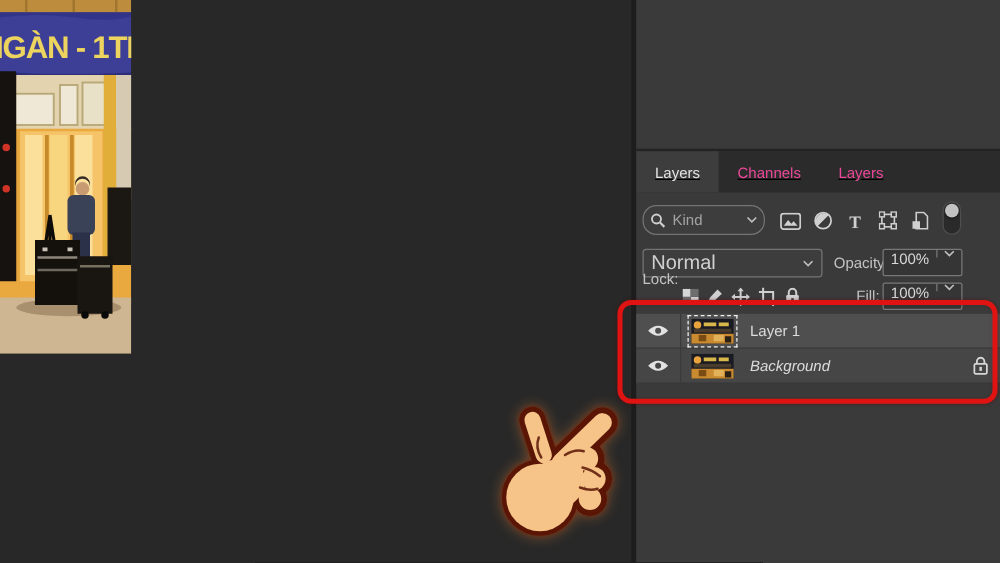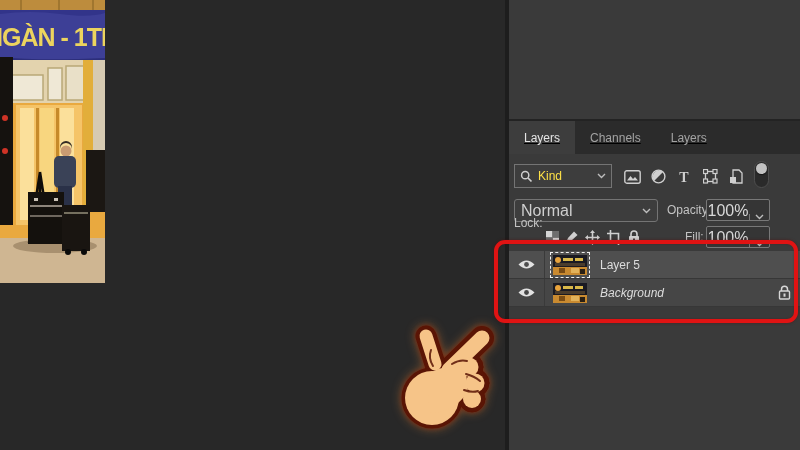--- a/index.html
+++ b/index.html
@@ -10,46 +10,46 @@
     -webkit-font-smoothing:antialiased;
   }
   
   .photo{position:absolute;left:0;top:0;width:105px;height:283px;}
   
   .dock-divider{position:absolute;left:505px;top:0;width:4px;height:450px;background:#1d1d1d;}
   
   .panel{position:absolute;left:509px;top:0;width:291px;height:450px;background:#3a3a3a;}
   .tab-sep{position:absolute;left:0;top:119px;width:100%;height:2px;background:#232323;}
   .tabbar{position:absolute;left:0;top:121px;width:100%;height:33px;background:#2b2b2b;display:flex;align-items:stretch;text-decoration:underline;}
-  .tab{display:flex;align-items:center;padding:0 15px;font-size:12px;color:#a3a3a3;cursor:default;}
+  .tab{display:flex;align-items:center;padding:0 15px;font-size:12px;color:#ec4899;cursor:default;}
   .tab.active{background:#3d3d3d;color:#e4e4e4;}
   
   .kind-box{
     position:absolute;left:5px;top:164px;width:98px;height:24px;
-    border:1px solid #747474;border-radius:0;display:flex;align-items:center;
-    padding:0 5px;color:#fde047;font-size:12px;gap:5px;background:#3d3d3d;
+    border:1px solid #747474;border-radius:11px;display:flex;align-items:center;
+    padding:0 5px;color:#a3a3a3;font-size:12px;gap:5px;background:#3d3d3d;
   }
   .kind-box .grow{flex:1;}
   .icon-btn{position:absolute;top:166px;width:22px;height:21px;display:flex;align-items:center;justify-content:center;}
   .toggle-pill{
     position:absolute;left:245px;top:161px;width:15px;height:27px;border-radius:8px;
     background:#2a2a2a;border:1px solid #4e4e4e;display:flex;justify-content:center;
   }
   .toggle-pill .knob{width:11px;height:11px;border-radius:50%;background:#c2c2c2;margin-top:1px;box-shadow:0 1px 1px rgba(0,0,0,.5);}
   
   .blend-box{
     position:absolute;left:5px;top:199px;width:144px;height:23px;
     border:1px solid #747474;border-radius:3px;display:flex;align-items:center;
     padding:0 6px;color:#cfcfcf;font-size:16px;background:#3d3d3d;
   }
   .blend-box .grow{flex:1;}
   .field-label{position:absolute;font-size:12px;color:#c3c3c3;}
   .val-box{
     position:absolute;left:197px;width:64px;height:22px;border:1px solid #787878;
-    border-radius:2px;display:flex;align-items:flex-end;color:#d8d8d8;font-size:16px;background:#353535;
+    border-radius:2px;display:flex;align-items:flex-start;color:#d8d8d8;font-size:12px;background:#353535;
   }
   .val-box .num{flex:1;display:flex;align-items:center;justify-content:center;}
   .val-box .chev{width:20px;border-left:1px solid #787878;display:flex;align-items:center;justify-content:center;}
   
   .lock-icon{position:absolute;top:228px;width:18px;height:18px;display:flex;align-items:center;justify-content:center;}
   
   .layer-list{position:absolute;left:0;top:251px;width:100%;}
   .layer-row{position:relative;height:28px;display:flex;align-items:center;border-bottom:1px solid #373737;}
   .layer-row.selected{background:#4f4f4f;}
   .layer-row.normal{background:#464646;}
@@ -270,21 +270,21 @@
             <circle cx="5" cy="5" r="3" fill="#e8a33c"></circle>
             <rect x="10" y="3" width="10" height="3" fill="#d8b84a"></rect>
             <rect x="22" y="3" width="8" height="3" fill="#d8b84a"></rect>
             <rect x="2" y="8" width="30" height="3" fill="#4a3c2c"></rect>
             <rect x="0" y="12" width="34" height="8" fill="#c98a30"></rect>
             <rect x="6" y="13" width="6" height="5" fill="#7a4c14"></rect>
             <rect x="18" y="13" width="8" height="5" fill="#e2b25a"></rect>
             <rect x="27" y="14" width="5" height="5" fill="#2a2014"></rect>
           </svg>
         </div>
-        <span class="layer-name">Layer 5</span>
+        <span class="layer-name">Layer 1</span>
       </div>
 
       <div class="layer-row normal">
         <div class="eye-cell">
           <svg width="17" height="11" viewBox="0 0 17 11">
             <path d="M0.5,5.5 Q8.5,-2.5 16.5,5.5 Q8.5,13.5 0.5,5.5 Z" fill="#e2e2e2"></path>
             <circle cx="8.5" cy="5.5" r="2.4" fill="#464646"></circle>
           </svg>
         </div>
         <div class="thumb-wrap">

